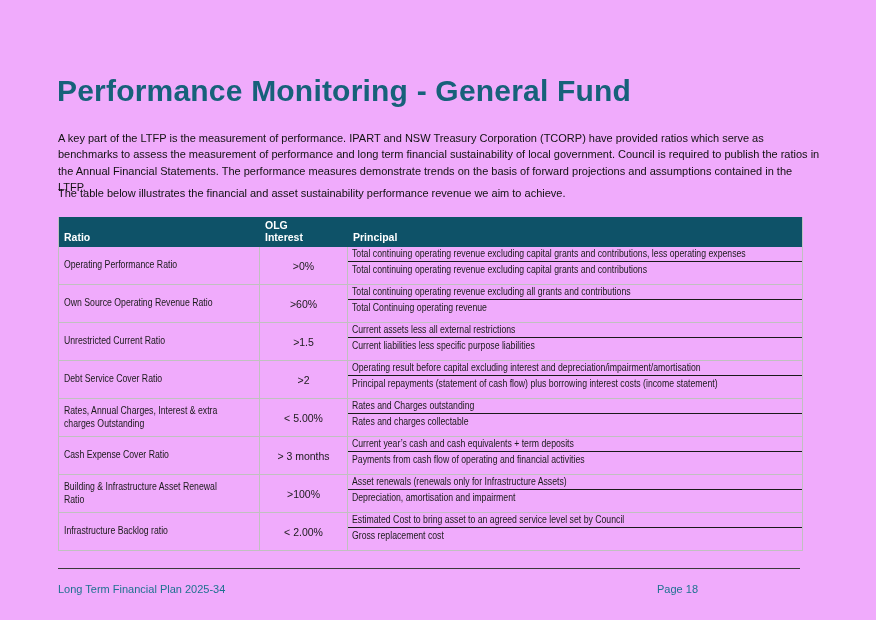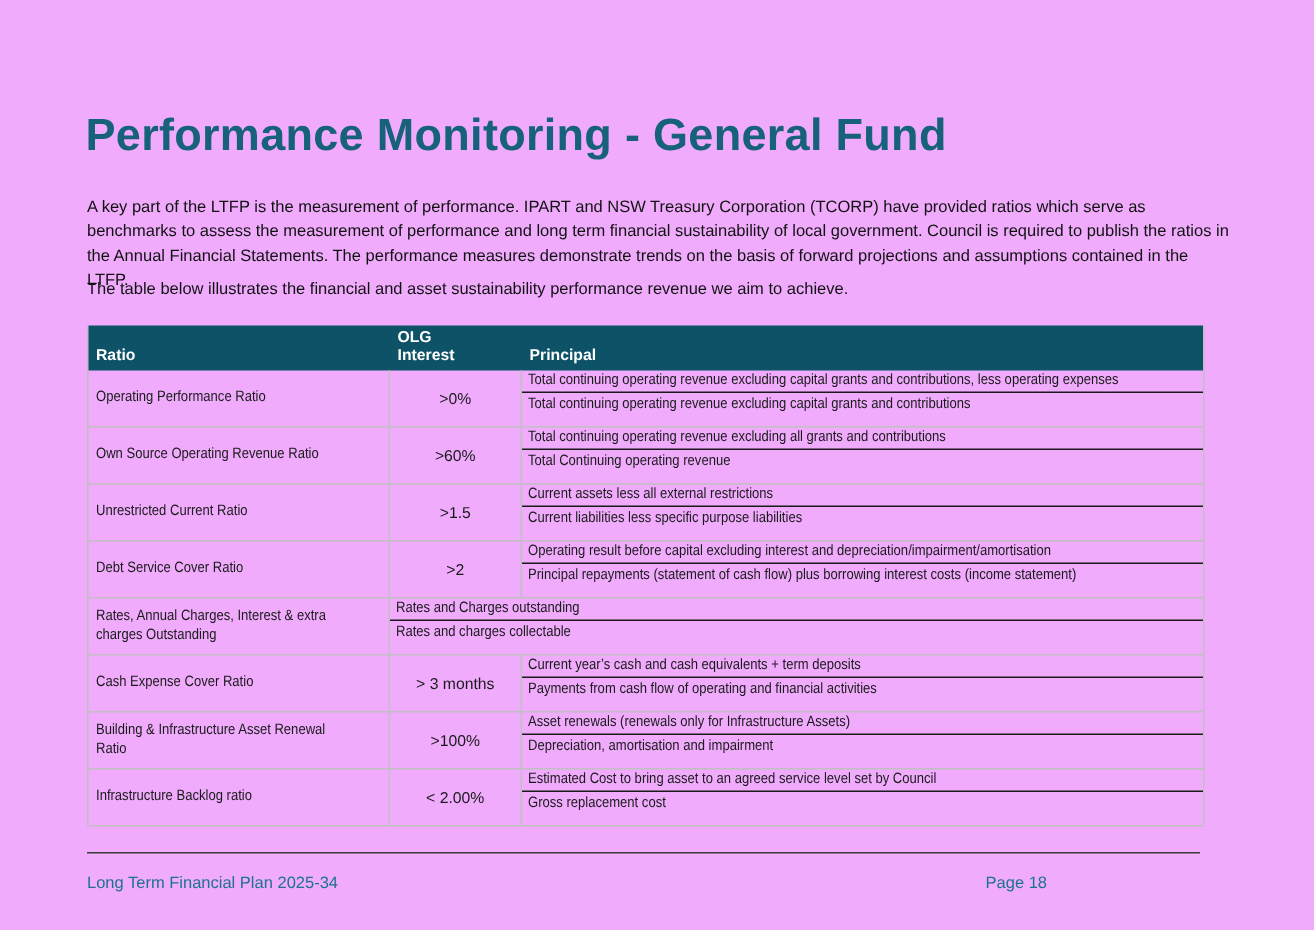--- a/index.html
+++ b/index.html
@@ -137,20 +137,21 @@
       <div class="td c-def">
         <div class="num"><span class="cond">Operating result before capital excluding interest and depreciation/impairment/amortisation</span></div>
         <div class="den"><span class="cond">Principal repayments (statement of cash flow) plus borrowing interest costs (income statement)</span></div>
       </div>
     </div>
 
     <div class="trow">
       <div class="td c-ratio">
           <span class="ratio-text">Rates, Annual Charges, Interest &amp; extra charges Outstanding</span>
         </div>
+      <div class="td c-bench">&lt; 5.00%</div>
       <div class="td c-def">
         <div class="num"><span class="cond">Rates and Charges outstanding</span></div>
         <div class="den"><span class="cond">Rates and charges collectable</span></div>
       </div>
     </div>
 
     <div class="trow">
       <div class="td c-ratio">
           <span class="ratio-text">Cash Expense Cover Ratio</span>
         </div>

